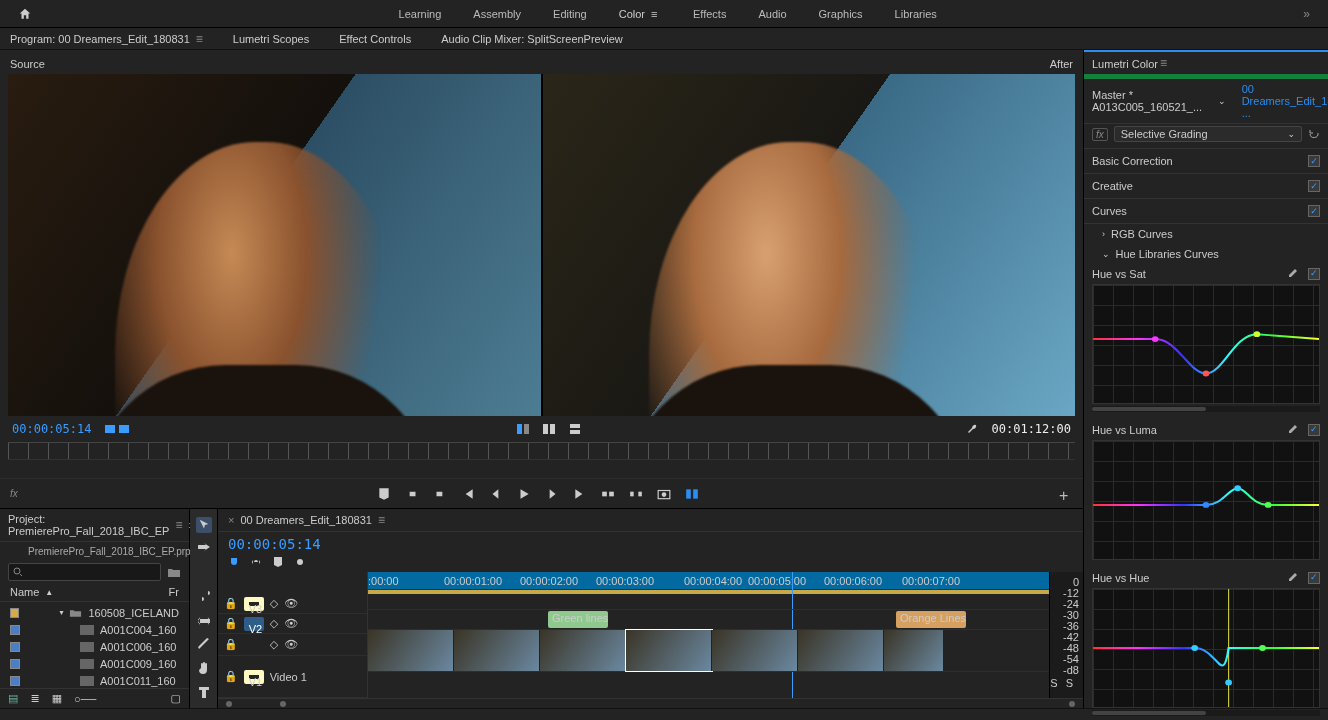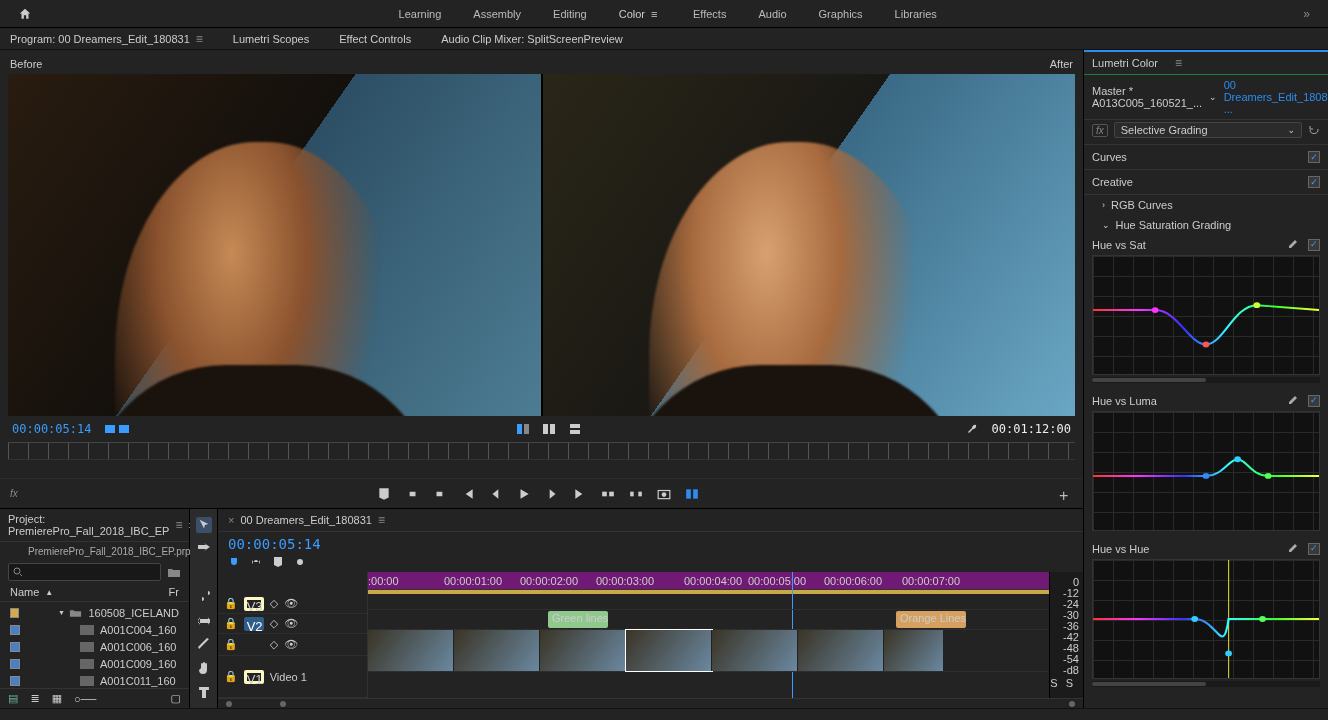--- a/index.html
+++ b/index.html
@@ -58,44 +58,44 @@
 .tool.active{color:#3b9cff;background:#3b5068;border-radius:2px;padding:1px}
 .timeline{flex:1;background:#232323;display:flex;flex-direction:column}
 .tl-tab{padding:4px 10px;display:flex;align-items:center;gap:6px;border-bottom:1px solid #333}
 .tl-head{display:flex;padding:4px 10px 0;gap:14px}
 .tl-tc{color:#3b9cff;font-family:monospace;font-size:14px}
 .tl-toolbar{display:flex;gap:10px;align-items:center;color:#bbb;margin-top:4px;padding:0 10px 4px}
 .tl-toolbar svg{width:12px;height:12px}
 .tl-body{flex:1;display:flex}
 .track-headers{width:150px;border-right:1px solid #333}
 .th-row{height:20px;display:flex;align-items:center;gap:6px;padding:0 6px;border-bottom:1px solid #2e2e2e;font-size:10px;color:#999}
-.vlabel{width:20px;height:14px;line-height:14px;text-align:center;border:3px solid #fef9c3;border-radius:2px;font-size:13px}
+.vlabel{width:20px;height:14px;line-height:14px;text-align:center;border:5px solid #fef9c3;border-radius:2px;font-size:11px}
 .vlabel.sel{background:#2f5d8a;border-color:#2f5d8a;color:#fff}
 .tracks{flex:1;position:relative;overflow:hidden}
-.time-ruler{height:18px;background:#701a75;border-bottom:1px solid #333;position:relative;display:flex;font-size:9px;color:#888;padding-top:3px}
+.time-ruler{height:18px;background:#0369a1;border-bottom:1px solid #333;position:relative;display:flex;font-size:9px;color:#888;padding-top:3px}
 .time-ruler span{position:absolute}
 .playline{position:absolute;left:0;width:100%;height:4px;top:18px;background:#c8a948}
 .playhead{position:absolute;top:0;bottom:0;width:1px;background:#3b9cff}
 .track{height:20px;border-bottom:1px solid #2e2e2e;position:relative}
 .track.v1{height:42px}
 .clip{position:absolute;top:1px;bottom:1px;border-radius:2px;font-size:9px;padding:1px 4px;overflow:hidden;white-space:nowrap}
 .clip.violet{background:#a99cd4;color:#222}
 .clip.green{background:#8fc98e;color:#222}
 .clip.orange{background:#d6a060;color:#222}
 .v1strip{position:absolute;top:0;bottom:0;display:flex}
 .thumb{height:100%;background:linear-gradient(125deg,#3a3426,#6a88a0);border-right:1px solid #222;}
 .audio-meter{width:34px;background:#1b1b1b;border-left:1px solid #000;display:flex;flex-direction:column;font-size:8px;color:#777;align-items:flex-end;padding:4px 4px 0}
 .audio-meter div{height:11px}
 .audio-foot{display:flex;gap:8px;justify-content:flex-end;padding:2px 6px;font-size:9px;color:#888}
 .tl-foot{height:14px;display:flex;align-items:center;gap:8px;padding:0 8px;border-top:1px solid #333}
 .tl-foot .dot{width:6px;height:6px;background:#666;border-radius:50%}
 
 .lumetri{width:244px;background:#232323;display:flex;flex-direction:column;border-top:2px solid #2c8cef}
-.lum-tab{padding:4px 8px;display:flex;align-items:center;gap:17px;border-bottom:1px solid #15803d}
-.lum-master{padding:4px 8px;display:flex;align-items:center;gap:7px;font-size:10px;color:#aaa;border-bottom:1px solid #333}
+.lum-tab{padding:4px 8px;display:flex;align-items:flex-end;gap:2px;border-bottom:5px solid #15803d}
+.lum-master{padding:4px 8px;display:flex;align-items:center;gap:16px;font-size:10px;color:#aaa;border-bottom:1px solid #333}
 .lum-master .seq{color:#2c8cef;margin-left:auto}
 .caret{font-size:9px}
 .fx-row{display:flex;align-items:center;gap:6px;padding:2px 8px 6px;border-bottom:1px solid #333}
 .fx-badge{font-style:italic;color:#888;font-size:10px;border:1px solid #555;padding:0 3px;border-radius:2px}
 .fx-dd{flex:1;background:#2b2b2b;border:1px solid #444;height:16px;display:flex;align-items:center;padding:0 6px;font-size:10px;border-radius:2px}
 .reset{width:12px;height:12px}
 .section{display:flex;align-items:center;padding:6px 8px;border-bottom:1px solid #333;cursor:pointer}
 .section .chk{width:12px;height:12px;margin-left:auto;background:#3a3a3a;border:1px solid #666;display:flex;align-items:center;justify-content:center}
 .section .chk::after{content:'✓';font-size:9px;color:#3b9cff}
 .sub{padding:4px 8px 4px 18px;display:flex;align-items:center;gap:6px;font-size:10px;color:#ccc}
@@ -138,21 +138,21 @@
   <div class="tab">Lumetri Scopes</div>
   <div class="tab">Effect Controls</div>
   <div class="tab">Audio Clip Mixer: SplitScreenPreview</div>
 </div>
 
 <div class="main">
   <div class="left-col">
 
     <div class="program">
       <div class="ba-labels">
-        <span>Before</span>
+        <span>Source</span>
         <span>After</span>
       </div>
       <div class="compare">
         <div class="frame before">
             <div class="silhouette"></div>
           </div>
         <div class="frame">
             <div class="silhouette"></div>
           </div>
       </div>
@@ -456,34 +456,38 @@
       <span class="fx-badge">fx</span>
       <div class="fx-dd">
           <span>Selective Grading</span>
           <span style="margin-left:auto" class="caret">⌄</span>
         </div>
       <svg class="reset" viewBox="0 0 12 12" fill="none" stroke="#aaa">
           <path d="M2 6a4 4 0 108-1M2 2v3h3"></path>
         </svg>
     </div>
     <div class="section">
-        <span>Curves</span>
+        <span>Basic Correction</span>
         <span class="chk"></span>
       </div>
     <div class="section">
         <span>Creative</span>
         <span class="chk"></span>
       </div>
+    <div class="section">
+        <span>Curves</span>
+        <span class="chk"></span>
+      </div>
     <div class="sub">
         <span class="caret">›</span>
         <span>RGB Curves</span>
       </div>
     <div class="sub">
         <span class="caret">⌄</span>
-        <span>Hue Saturation Grading</span>
+        <span>Hue Libraries Curves</span>
       </div>
 
     <div class="curve-block">
       <div class="curve-head">
           <span>Hue vs Sat</span>
           <svg class="picker" viewBox="0 0 12 12" fill="#aaa">
             <path d="M9 1l2 2-6 6H3V7z"></path>
           </svg>
           <span class="cb"></span>
         </div>

